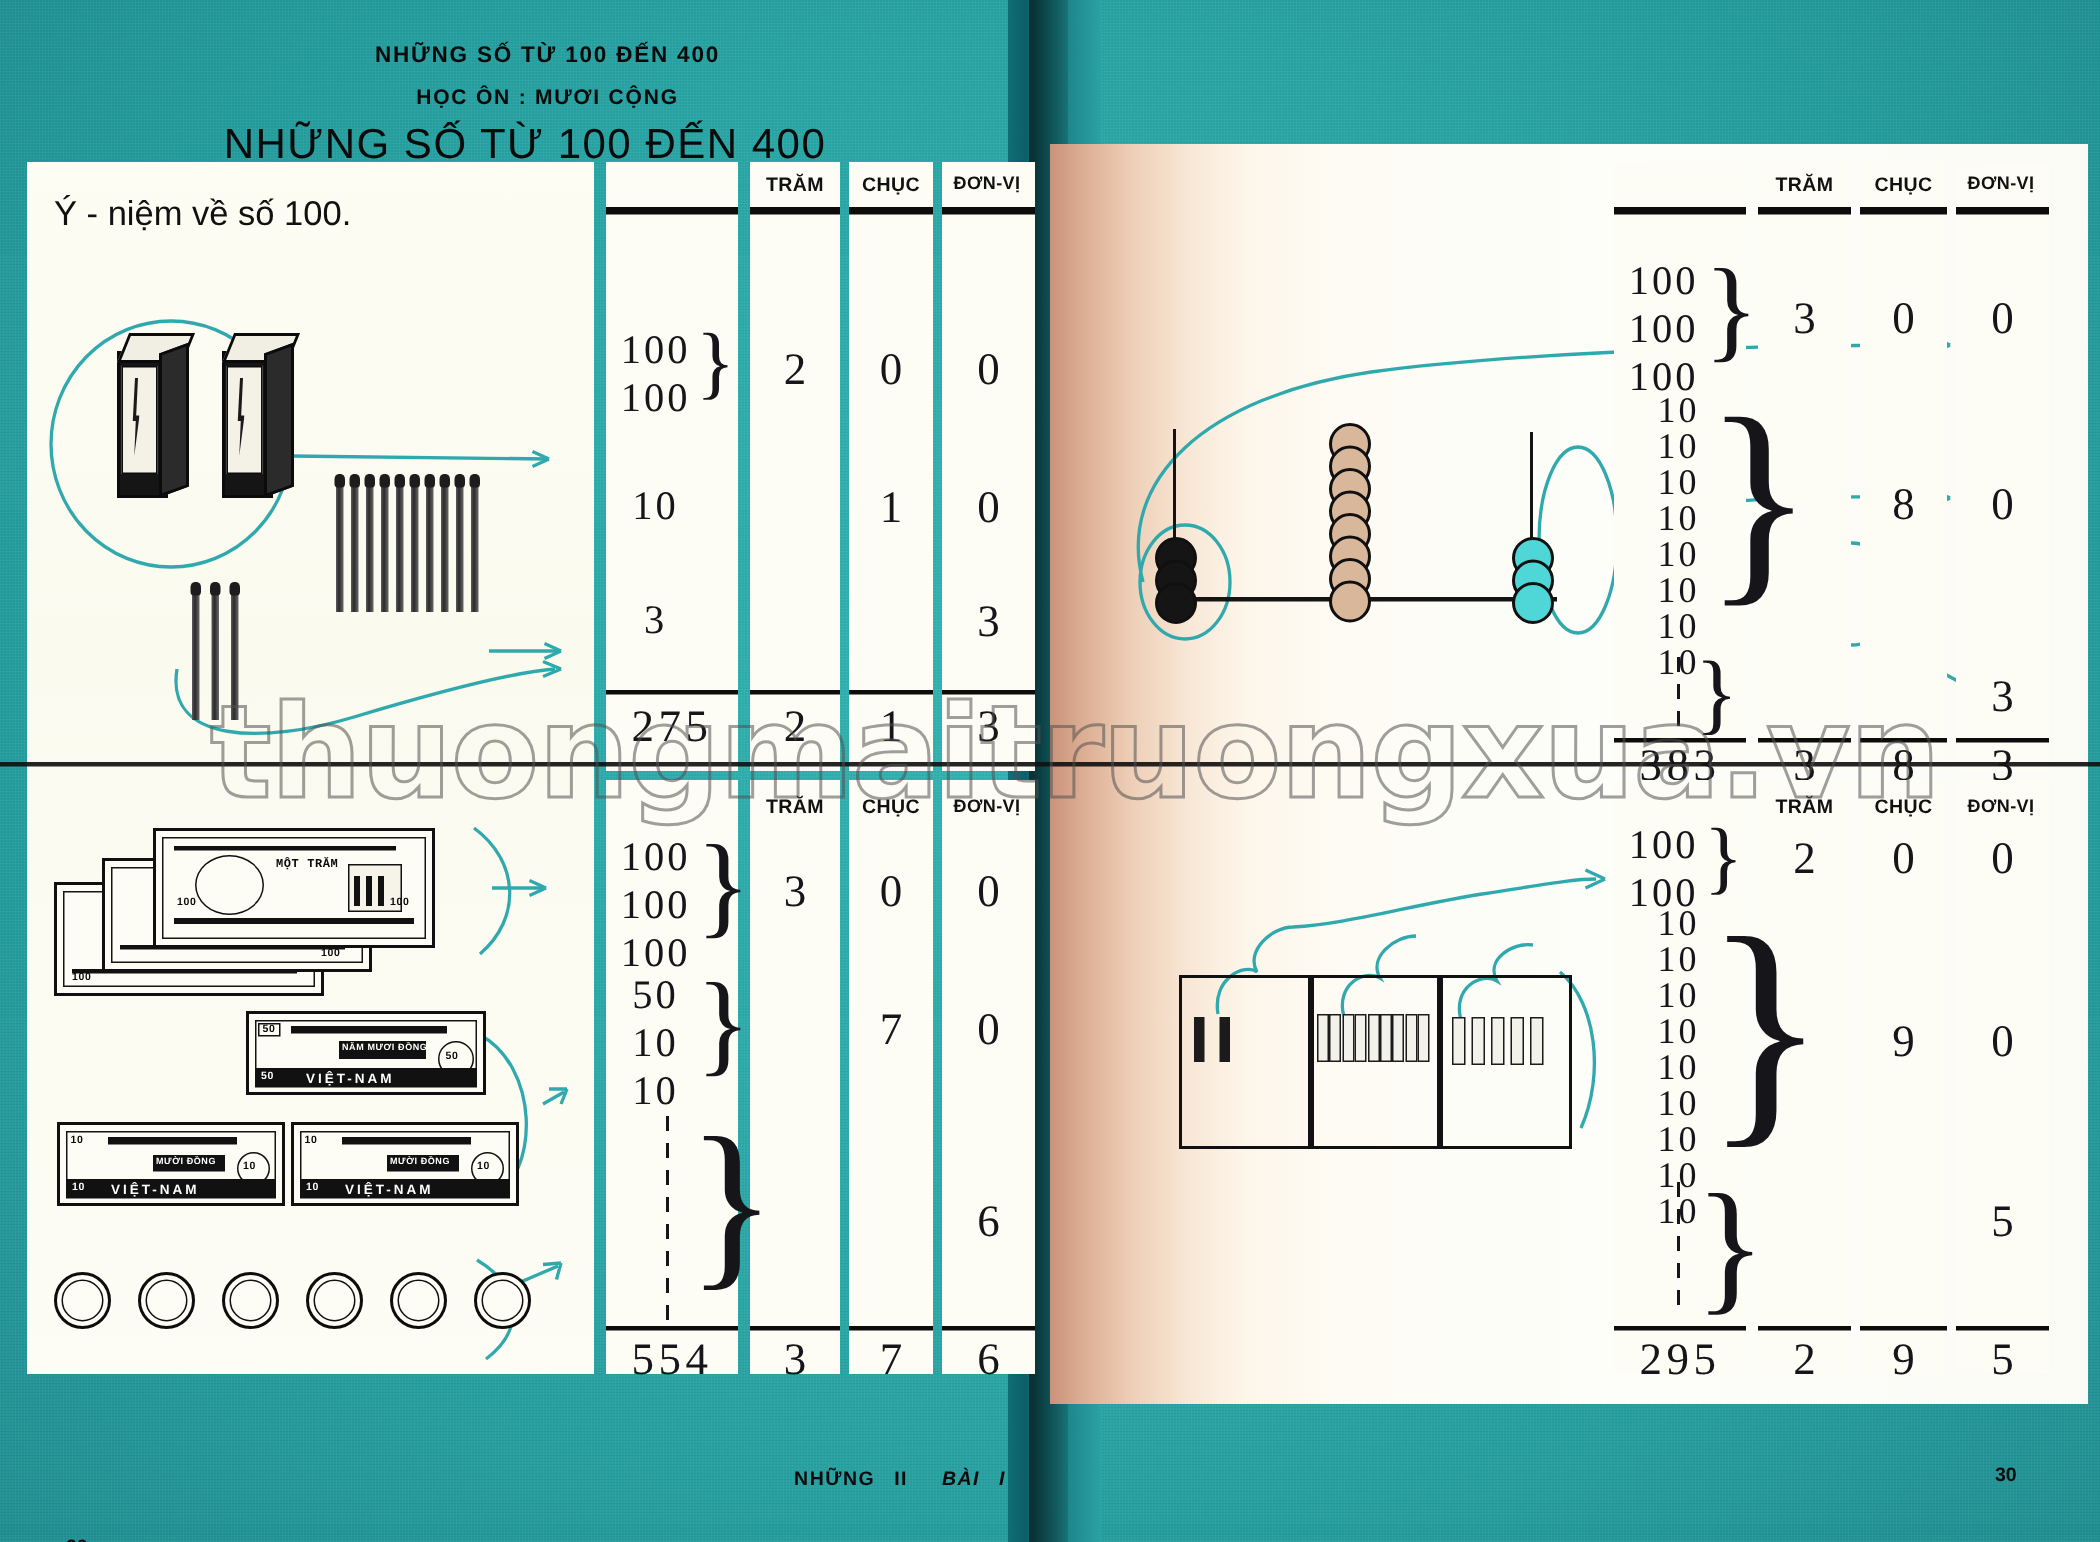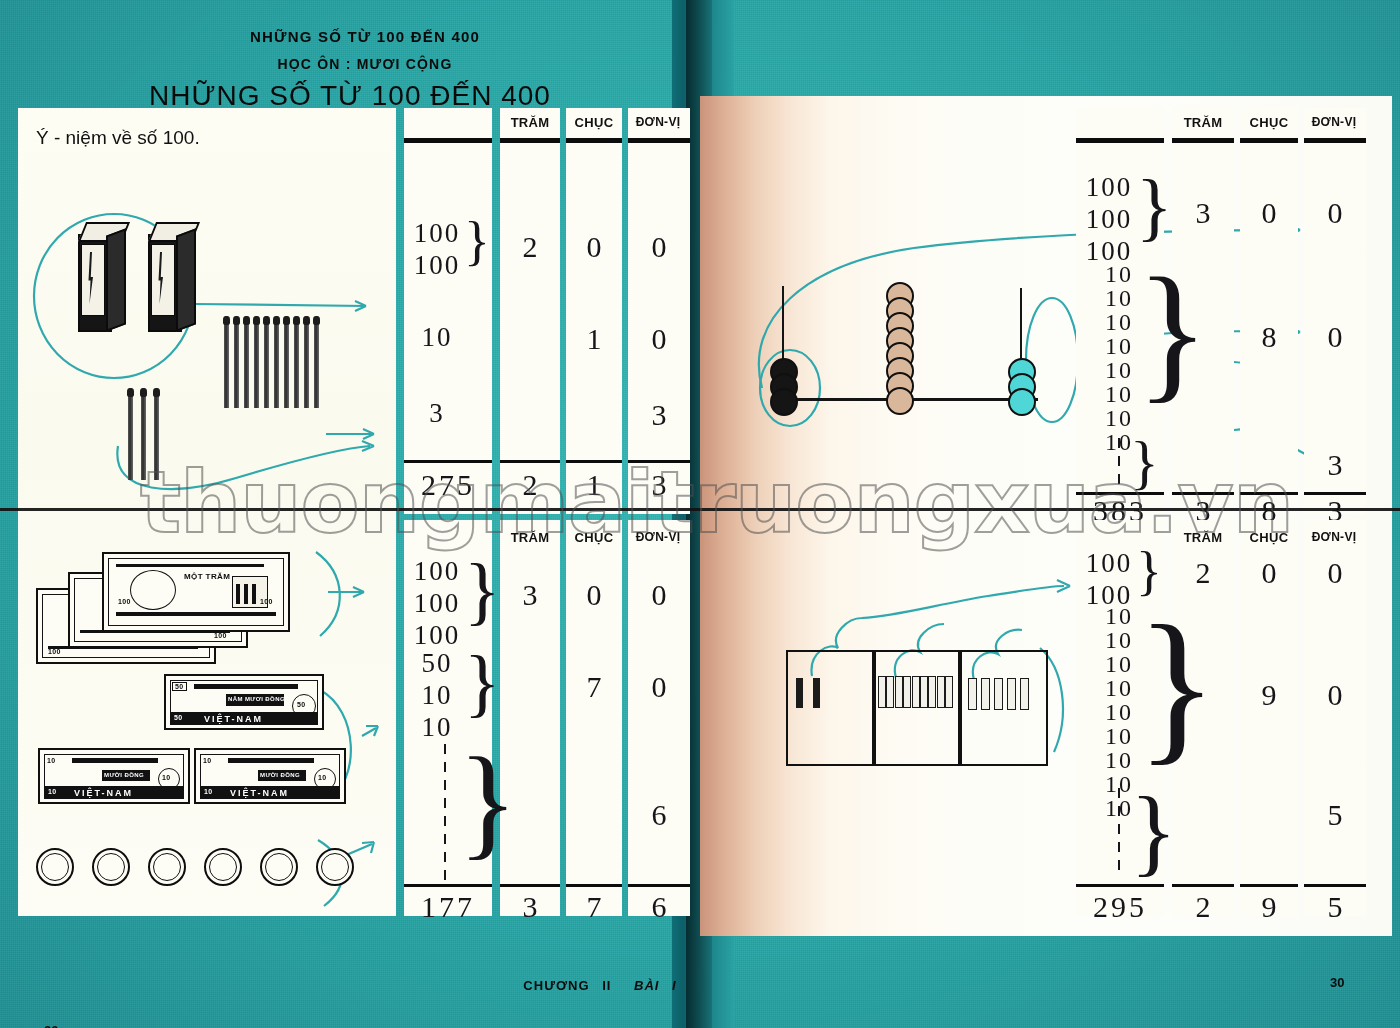--- a/index.html
+++ b/index.html
@@ -115,21 +115,21 @@
 
   <div id="rightpaper-top"></div>
   <div id="rightpaper"></div>
 
   <div id="leftpaper"></div>
 
   <div class="hdr" id="hdr1">NHỮNG SỐ TỪ 100 ĐẾN 400</div>
   <div class="hdr" id="hdr2">HỌC ÔN : MƯƠI CỘNG</div>
   <div class="hdr" id="hdr3">NHỮNG SỐ TỪ 100 ĐẾN 400</div>
 
-  <div style="position:absolute;left:36px;top:118px;width:340px;font-family:'Liberation Sans',sans-serif;font-size:19px;color:#111;line-height:2.1;">
+  <div style="position:absolute;left:36px;top:118px;width:340px;font-family:'Liberation Sans',sans-serif;font-size:23px;color:#111;line-height:2.1;">
     <div>Ý - niệm  về  số  100.</div>
   </div>
 
   <svg class="ink" style="left:26px;top:196px;width:330px;height:320px">
     <ellipse cx="88" cy="100" rx="80" ry="82"></ellipse>
 
     <path d="M168 108 L340 110" stroke-width="2"></path>
     <path d="M340 110 l-11 -5 M340 110 l-11 5" stroke-width="2.4"></path>
 
     <path d="M300 238 L348 238" stroke-width="2"></path>
@@ -207,21 +207,21 @@
   </div>
   <div class="note" style="left:68px;top:572px;width:176px;height:72px;">
     <div class="inner"></div>
     <div class="oval" style="left:52px;top:18px;width:38px;height:34px;"></div>
     <div class="bar" style="left:10px;top:56px;width:150px;height:3px;"></div>
     <div class="txt" style="left:144px;top:58px;">100</div>
   </div>
   <div class="note" style="left:102px;top:552px;width:184px;height:76px;">
     <div class="inner"></div>
     <div class="oval" style="left:26px;top:16px;width:44px;height:38px;"></div>
-    <div class="txt" style="left:80px;top:18px;font-size:8px;">MỘT TRĂM</div>
+    <div class="txt" style="left:80px;top:18px;font-size:8px;font-family:Liberation Mono, monospace;">MỘT TRĂM</div>
     <div class="bar" style="left:12px;top:10px;width:148px;height:3px;"></div>
     <div class="bar" style="left:128px;top:22px;width:34px;height:30px;background:#f6f4e9;border:1.6px solid #111;"></div>
     <div class="bar" style="left:132px;top:30px;width:4px;height:20px;"></div>
     <div class="bar" style="left:140px;top:30px;width:4px;height:20px;"></div>
     <div class="bar" style="left:148px;top:30px;width:4px;height:20px;"></div>
     <div class="bar" style="left:12px;top:58px;width:160px;height:4px;"></div>
     <div class="txt" style="left:14px;top:44px;">100</div>
     <div class="txt" style="left:156px;top:44px;">100</div>
   </div>
 
@@ -359,21 +359,21 @@
       <i style="height: 10px; margin-bottom: 8px;"></i>
     </div>
   <div class="brace" style="left:458px;top:740px;font-size:124px;">}</div>
   <div class="cell" style="left:628px;top:798px;width:62px;">6</div>
 
   <div class="rule" style="left:404px;top:884px;width:88px;height:2.5px;"></div>
   <div class="rule" style="left:500px;top:884px;width:60px;height:2.5px;"></div>
   <div class="rule" style="left:566px;top:884px;width:56px;height:2.5px;"></div>
   <div class="rule" style="left:628px;top:884px;width:62px;height:2.5px;"></div>
 
-  <div class="cellnum" style="left:404px;top:890px;width:88px;">177</div>
+  <div class="cellnum" style="left:404px;top:890px;width:88px;">554</div>
   <div class="cell" style="left:500px;top:890px;width:60px;">3</div>
   <div class="cell" style="left:566px;top:890px;width:56px;">7</div>
   <div class="cell" style="left:628px;top:890px;width:62px;">6</div>
 
   <svg class="ink" style="left:734px;top:200px;width:620px;height:290px">
     <ellipse cx="56" cy="188" rx="30" ry="38"></ellipse>
     <path d="M28 188 C 10 120, 70 64, 180 48 C 300 32, 480 30, 560 30"></path>
     <path d="M566 30 l-13 -6 M566 30 l-13 6" stroke-width="2.6"></path>
     <ellipse cx="318" cy="160" rx="26" ry="62" style="stroke-dasharray:0"></ellipse>
     <path d="M344 150 C 400 130, 480 130, 560 132"></path>
@@ -550,18 +550,18 @@
   <div class="cell" style="left:1172px;top:890px;width:62px;">2</div>
   <div class="cell" style="left:1240px;top:890px;width:58px;">9</div>
   <div class="cell" style="left:1304px;top:890px;width:62px;">5</div>
 
   <div id="wmline"></div>
   <div id="wm">thuongmaitruongxua.vn</div>
 
   <div class="foot" style="left:44px;top:1023px;">20</div>
   <div class="foot" style="left:1330px;top:975px;">30</div>
   <div class="foot" id="foot-center">
-    <span>CHƯƠNG</span>
+    <span>NHỮNG</span>
     <span style="margin-left:8px">II</span>
     <em style="margin-left:18px">BÀI</em>
     <em style="margin-left:8px">I</em>
   </div>
 </div>
 
 </body></html>

